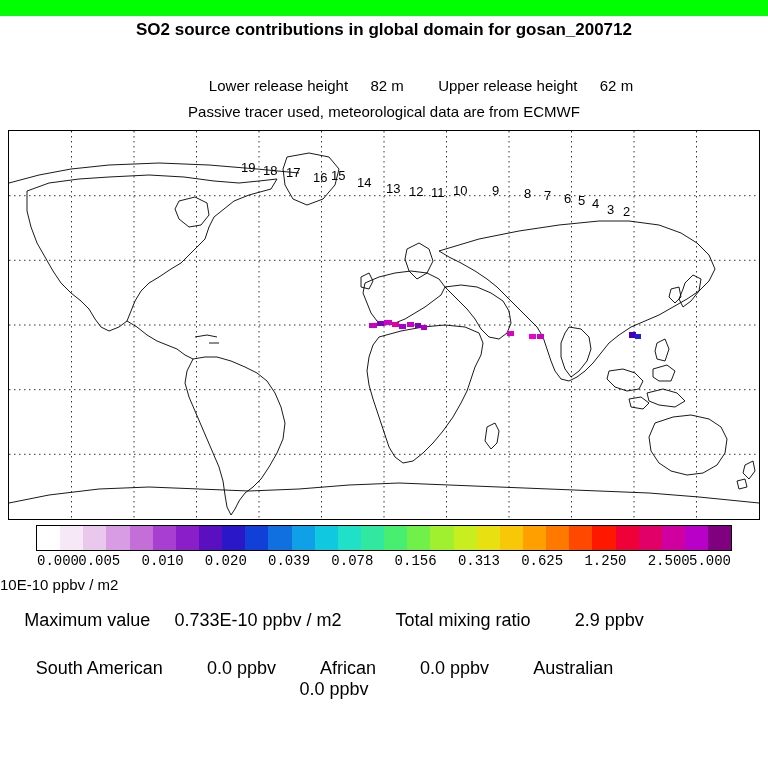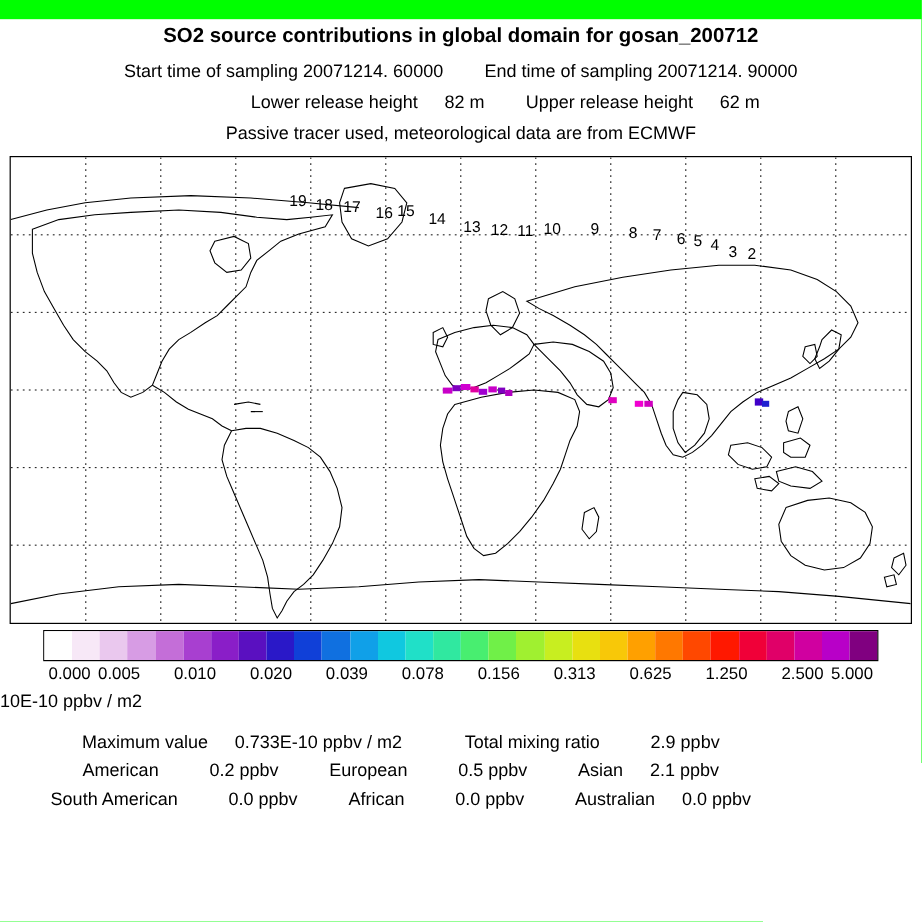--- a/index.html
+++ b/index.html
@@ -88,20 +88,21 @@
     box-sizing: border-box;
   }
   .cbar div { flex: 1 1 auto; height: 100%; }
   .cbar-labels {
     position: absolute;
     left: 0;
     top: 537px;
     width: 768px;
     height: 16px;
     font-size: 14px;
+    font-family: Liberation Mono, monospace;
   }
   .cbar-labels span {
     position: absolute;
     top: 0;
     transform: translateX(-50%);
     white-space: nowrap;
   }
   .cbar-unit {
     position: absolute;
     left: 0; top: 560px;
@@ -109,49 +110,38 @@
     text-align: left;
     font-size: 15px;
   }
 
   
   .foot {
     position: absolute;
     left: 0;
     width: 668px;
     text-align: center;
-    font-size: 15px;
+    font-size: 18px;
   }
   .foot.f1 { top: 594px; }
   .foot.f2 { top: 618px; }
   .foot.f3 { top: 642px; }
   .f-lab { display:inline-block; }
   .f-val { display:inline-block; }
   .sp-s { display:inline-block; width: 14px; }
   .sp-m { display:inline-block; width: 34px; }
   .sp-l { display:inline-block; width: 44px; }
 </style>
 </head>
 <body>
 
 <div class="page">
 
   <div class="title">SO2 source contributions in global domain for gosan_200712</div>
 
-  <div class="hdr-line l2">
-    <span class="hdr-row">
-      <span class="hdr-cellA">Start time of sampling</span>
-      <span> </span>
-      <span class="hdr-cellA">20071214. 60000</span>
-      <span class="hdr-gap"></span>
-      <span class="hdr-cellA">End time of sampling</span>
-      <span> </span>
-      <span class="hdr-cellA">20071214. 90000</span>
-    </span>
-  </div>
 
   <div class="hdr-line l3">
     <span class="hdr-row">
       <span class="hdr-cellA">Lower release height</span>
       <span class="sp-s"></span>
       <span class="hdr-cellA">82 m</span>
       <span class="hdr-gap"></span>
       <span class="hdr-cellA">Upper release height</span>
       <span class="sp-s"></span>
       <span class="hdr-cellA">62 m</span>
@@ -344,33 +334,20 @@
   <div class="foot f1">
     <span class="f-lab">Maximum value</span>
     <span class="sp-s"></span>
     <span class="f-val">0.733E-10 ppbv / m2</span>
     <span class="sp-l"></span>
     <span class="f-lab">Total mixing ratio</span>
     <span class="sp-m"></span>
     <span class="f-val">2.9 ppbv</span>
   </div>
 
-  <div class="foot f2">
-    <span class="f-lab">American</span>
-    <span class="sp-m"></span>
-    <span class="f-val">0.2 ppbv</span>
-    <span class="sp-m"></span>
-    <span class="f-lab">European</span>
-    <span class="sp-m"></span>
-    <span class="f-val">0.5 ppbv</span>
-    <span class="sp-m"></span>
-    <span class="f-lab">Asian</span>
-    <span class="sp-s"></span>
-    <span class="f-val">2.1 ppbv</span>
-  </div>
 
   <div class="foot f3">
     <span class="f-lab">South American</span>
     <span class="sp-m"></span>
     <span class="f-val">0.0 ppbv</span>
     <span class="sp-m"></span>
     <span class="f-lab">African</span>
     <span class="sp-m"></span>
     <span class="f-val">0.0 ppbv</span>
     <span class="sp-m"></span>

